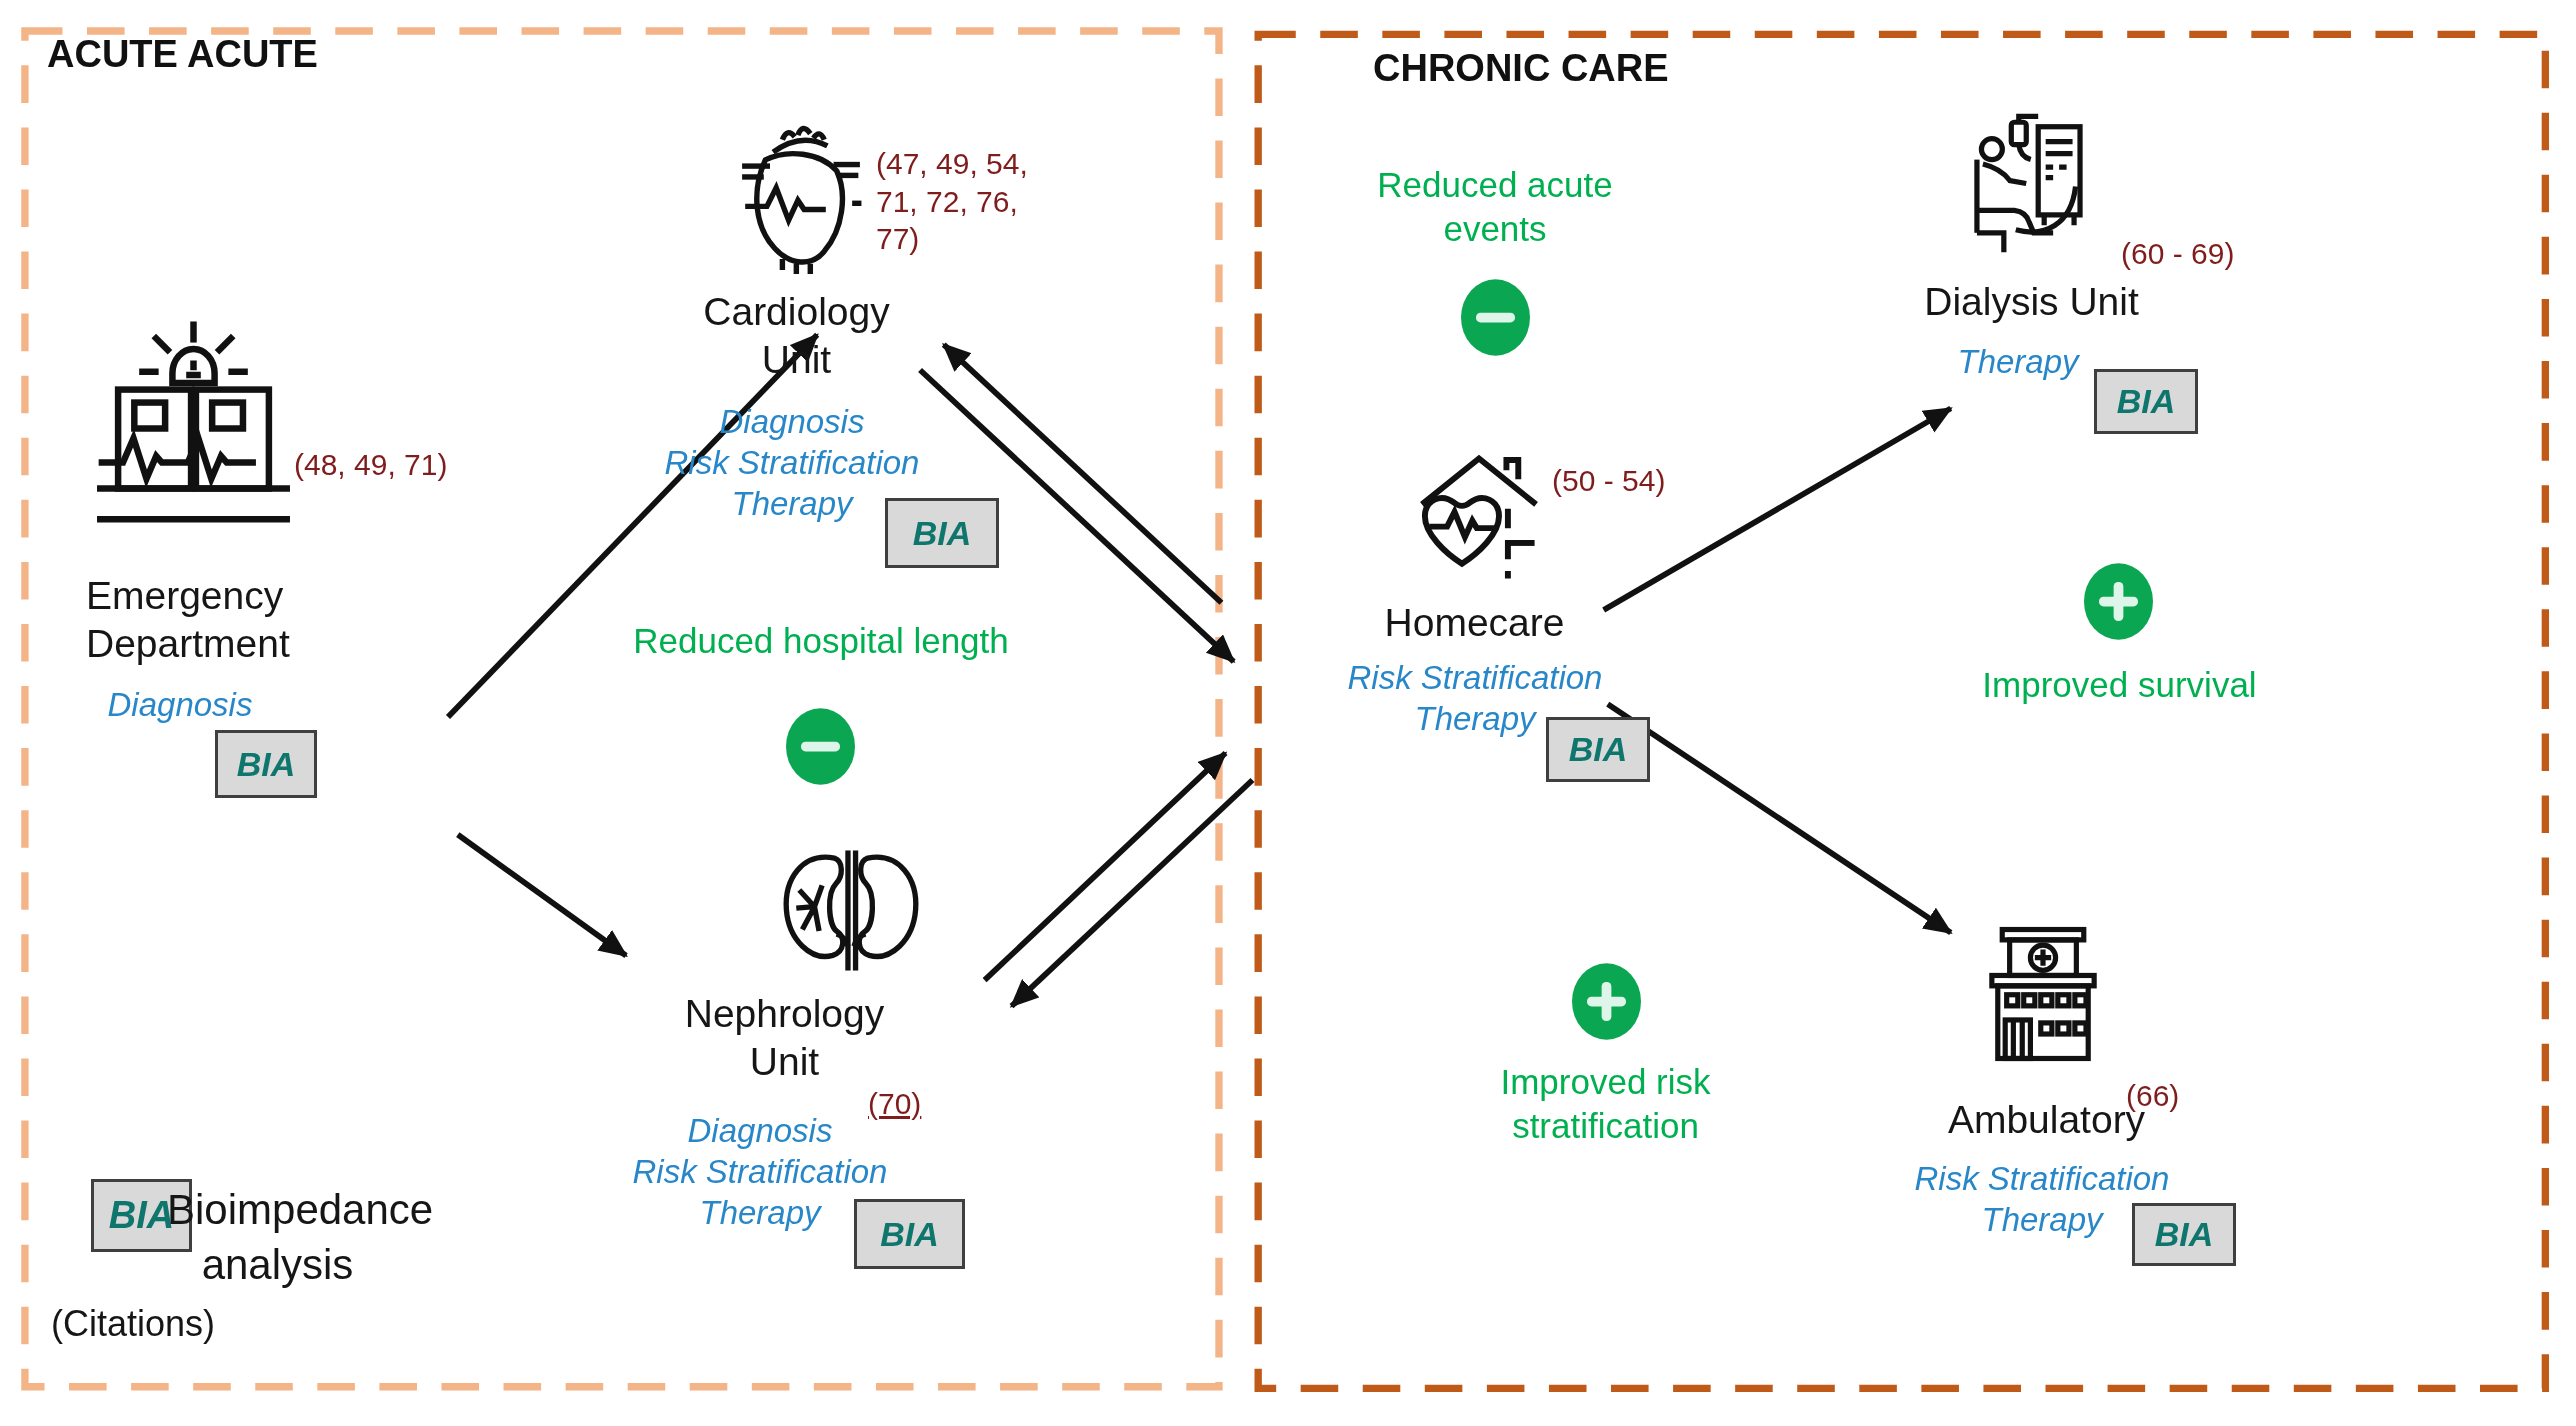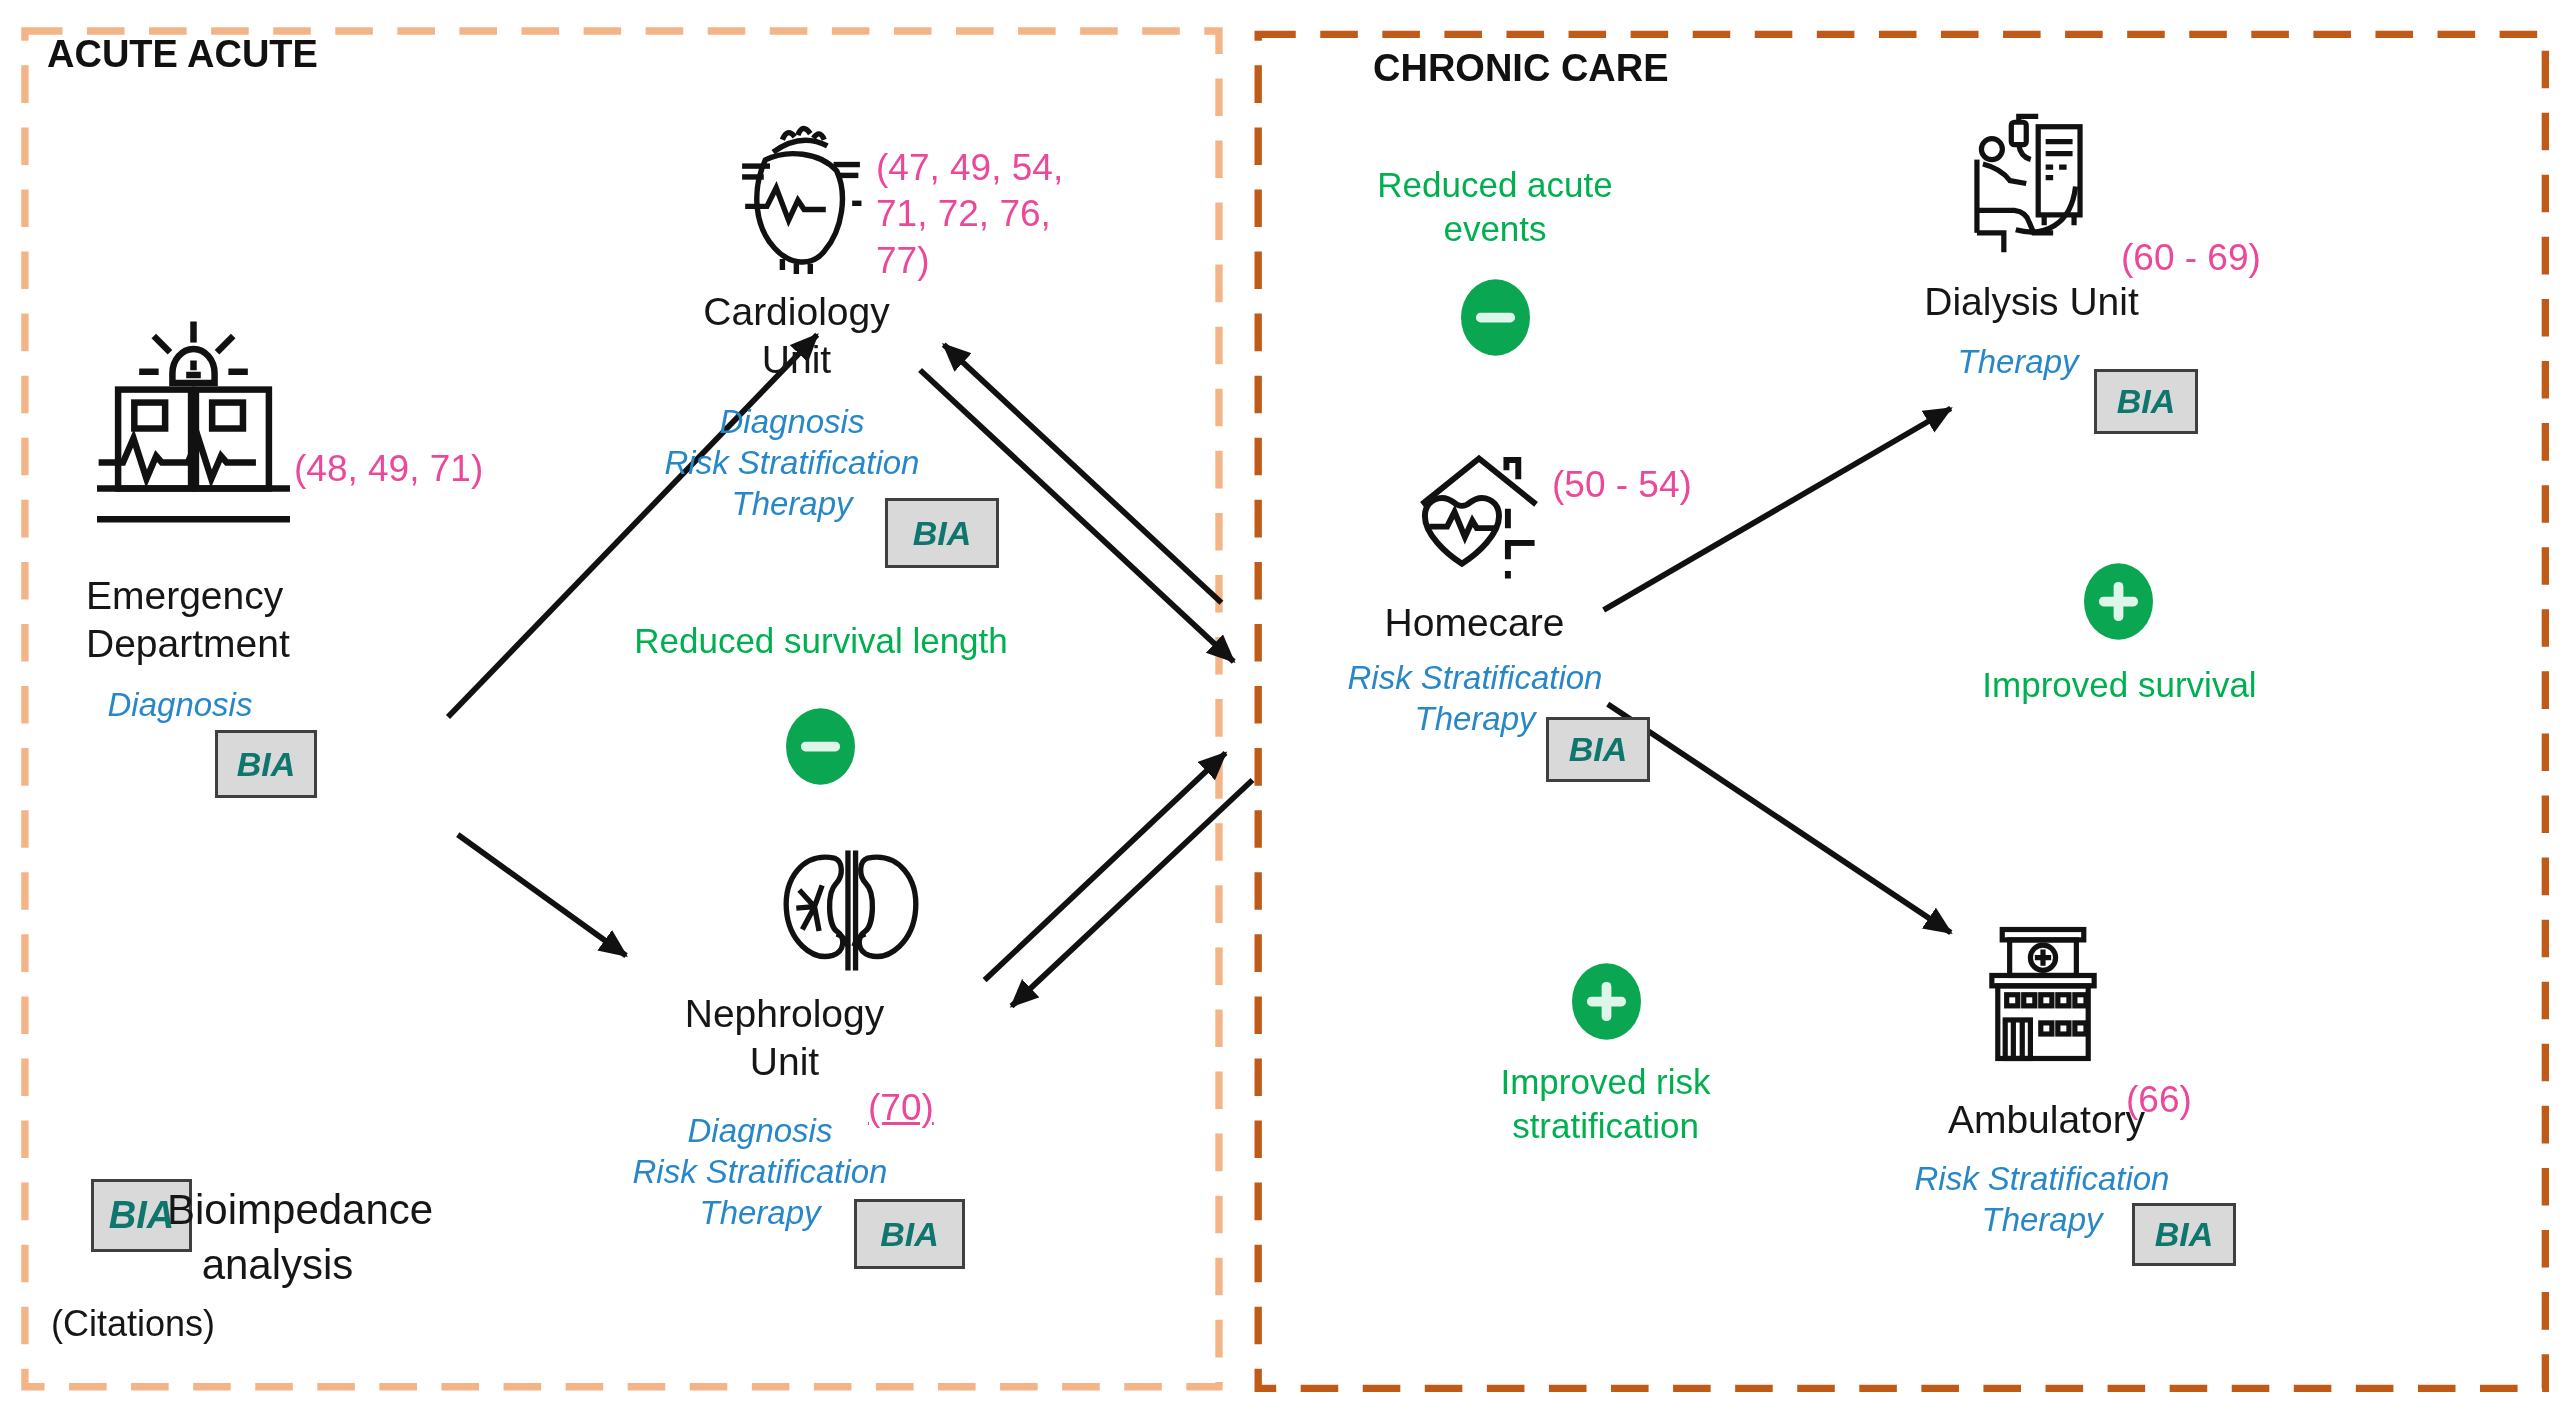--- a/index.html
+++ b/index.html
@@ -8,21 +8,21 @@
     --blue-service:#2787c8; --bia-fill:#d9d9d9; --bia-border:#3f3f3f; --arrow:#111111;
   }
   html,body{margin:0;padding:0;background:#fff;}
   .canvas{position:relative;width:2576px;height:1426px;background:#ffffff;overflow:hidden;
           font-family:"Liberation Sans", sans-serif;color:#1a1a1a;}
   svg.overlay{position:absolute;left:0;top:0;z-index:1;}
   .t{position:absolute;z-index:3;}
   .title{font-size:38px;font-weight:bold;letter-spacing:0px;color:#111;}
   .nodename{font-size:39px;line-height:1.22;color:#161616;}
   .center{text-align:center;}
-  .citation{font-size:37px;line-height:1.25;color:#ec4899;}
+  .citation{font-size:30px;line-height:1.25;color:#7f1d1d;}
   .services{font-size:33px;font-style:italic;line-height:1.24;color:var(--blue-service);}
   .green{font-size:35px;line-height:1.25;color:var(--green-text);}
   .bia{position:absolute;z-index:3;display:flex;align-items:center;justify-content:center;
        background:var(--bia-fill);border:3.3px solid var(--bia-border);
        font-size:34px;font-weight:bold;font-style:italic;color:#0f766e;margin-left:29px;}
   .icon{position:absolute;z-index:2;}
   .sign{position:absolute;z-index:2;}
 </style>
 </head>
 <body>
@@ -108,21 +108,21 @@
     <div>Unit</div>
   </div>
   <div class="t services center" style="left:645px;top:402px;width:294px;">
     <div>Diagnosis</div>
     <div>Risk Stratification</div>
     <div>Therapy</div>
   </div>
   <div class="bia" style="left:856px;top:498px;width:108px;height:64px;">BIA</div>
 
   <div class="t green center" style="left:633px;top:619px;width:376px;">
-    <div>Reduced survival length</div>
+    <div>Reduced hospital length</div>
   </div>
   <svg class="sign" style="left:783px;top:704px;" width="75" height="85" viewBox="0 0 100 110">
     <ellipse cx="50" cy="55" rx="46" ry="51" fill="var(--green-circle)"></ellipse>
     <rect x="24" y="48.5" width="52" height="13" rx="6" fill="#def5e9"></rect>
   </svg>
 
   <svg class="icon" style="left:775px;top:842px;" width="152" height="137" viewBox="0 0 200 170">
     <g fill="none" stroke="#111" stroke-width="7">
       <path d="M96 6 v158"></path>
         <path d="M106 6 v158"></path>

